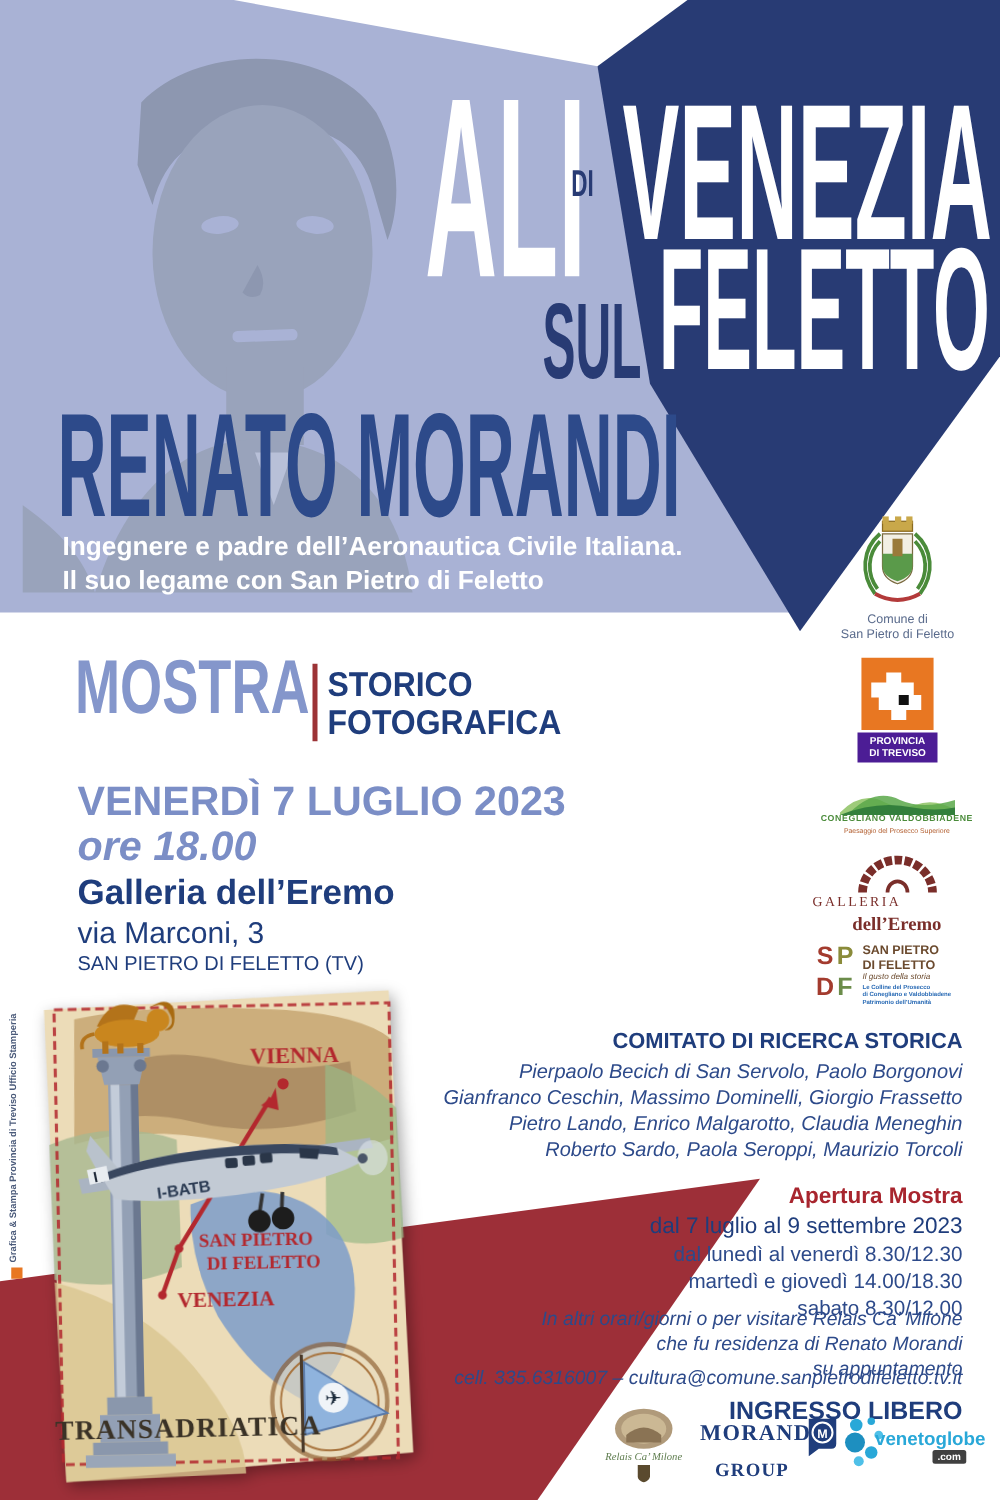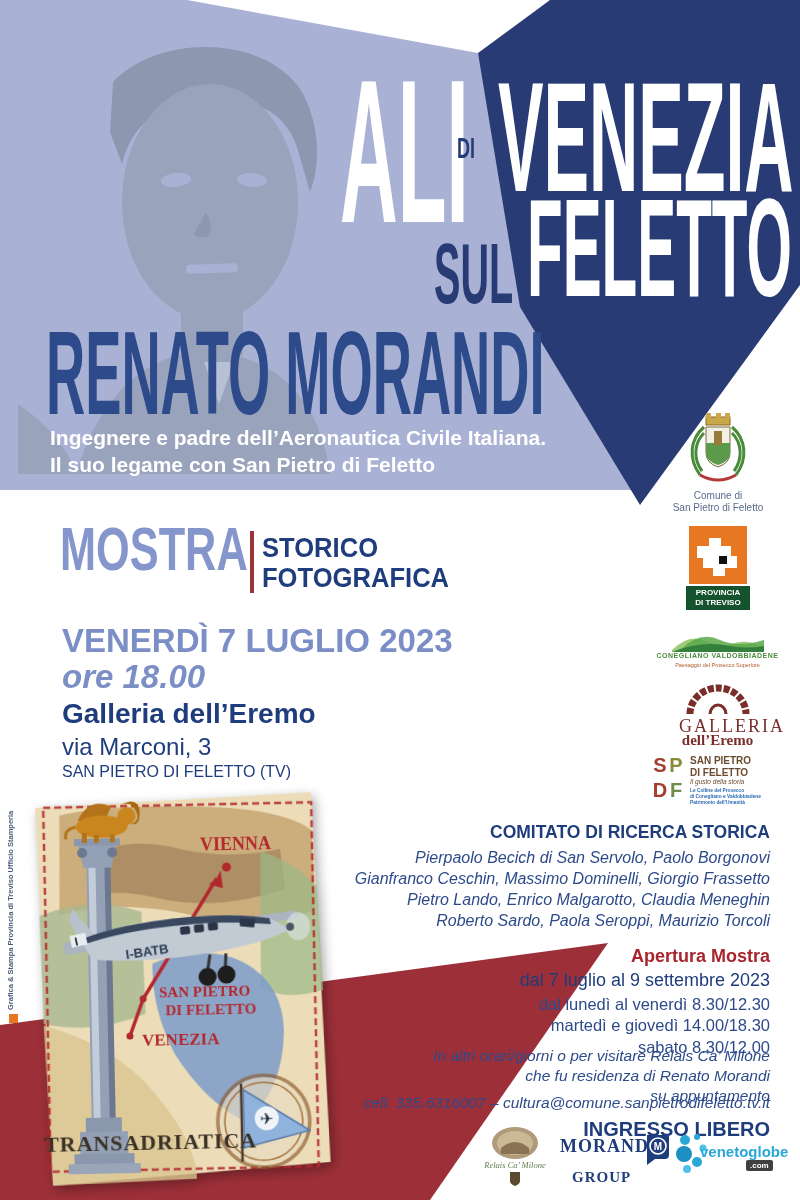--- a/index.html
+++ b/index.html
@@ -34,27 +34,27 @@
   .c-head{top:822px;font-size:17.5px;font-weight:bold;color:#1f3d7c;text-align:right;}
   .c-names{top:847px;font-size:16px;font-style:italic;line-height:1.32;}
   .o-head{top:946px;font-size:18px;font-weight:bold;color:#a8252e;}
   .o-period{top:970px;font-size:18px;font-weight:normal;color:#1f3d7c;}
   .o-sched{top:994px;font-size:16.5px;line-height:1.3;}
   .n-notes{top:1046px;font-size:15.5px;font-style:italic;line-height:1.3;}
   .n-contact{top:1094px;font-size:15.5px;font-style:italic;}
   .n-free{top:1118px;font-size:20px;font-weight:bold;color:#1f3d7c;}
   
   .logo-cap{font-size:10px;color:#5a6b8c;text-align:center;line-height:1.2;}
-  .prov-label{position:absolute;left:686px;top:586px;width:64px;background:#14532d;color:#fff;
+  .prov-label{position:absolute;left:686px;top:586px;width:64px;background:#4c1d95;color:#fff;
               font-size:8px;font-weight:bold;text-align:center;line-height:1.25;padding:2px 0;}
   .coneg-t{position:absolute;left:640px;top:652px;width:155px;text-align:center;font-size:7px;
            font-weight:bold;color:#4a8b3a;letter-spacing:.5px;}
   .coneg-s{position:absolute;left:640px;top:662px;width:155px;text-align:center;font-size:5.5px;
            color:#b05a2a;}
-  .gal-t1{position:absolute;left:650px;top:716px;width:135px;text-align:right;font-size:18px;
+  .gal-t1{position:absolute;left:650px;top:716px;width:135px;text-align:left;font-size:11px;
           color:#7a2e2a;font-family:"Liberation Serif",serif;letter-spacing:2px;}
   .gal-t2{position:absolute;left:650px;top:732px;width:135px;text-align:center;font-size:15px;
           color:#7a2e2a;font-family:"Liberation Serif",serif;font-weight:bold;}
   .spdf-letter{font-weight:bold;font-size:20px;line-height:1;width:16px;text-align:center;}
   .spdf-name{font-size:10px;font-weight:bold;color:#6b4a2e;line-height:1.15;}
   .spdf-tag{font-size:6.5px;font-style:italic;color:#6b4a2e;}
   .spdf-blue{font-size:4.8px;color:#2a6bb5;font-weight:bold;line-height:1.25;}
   
   .relais-cap{position:absolute;left:470px;top:1160px;width:90px;text-align:center;font-size:8.5px;
               font-style:italic;color:#5f7d4f;font-family:"Liberation Serif",serif;}

